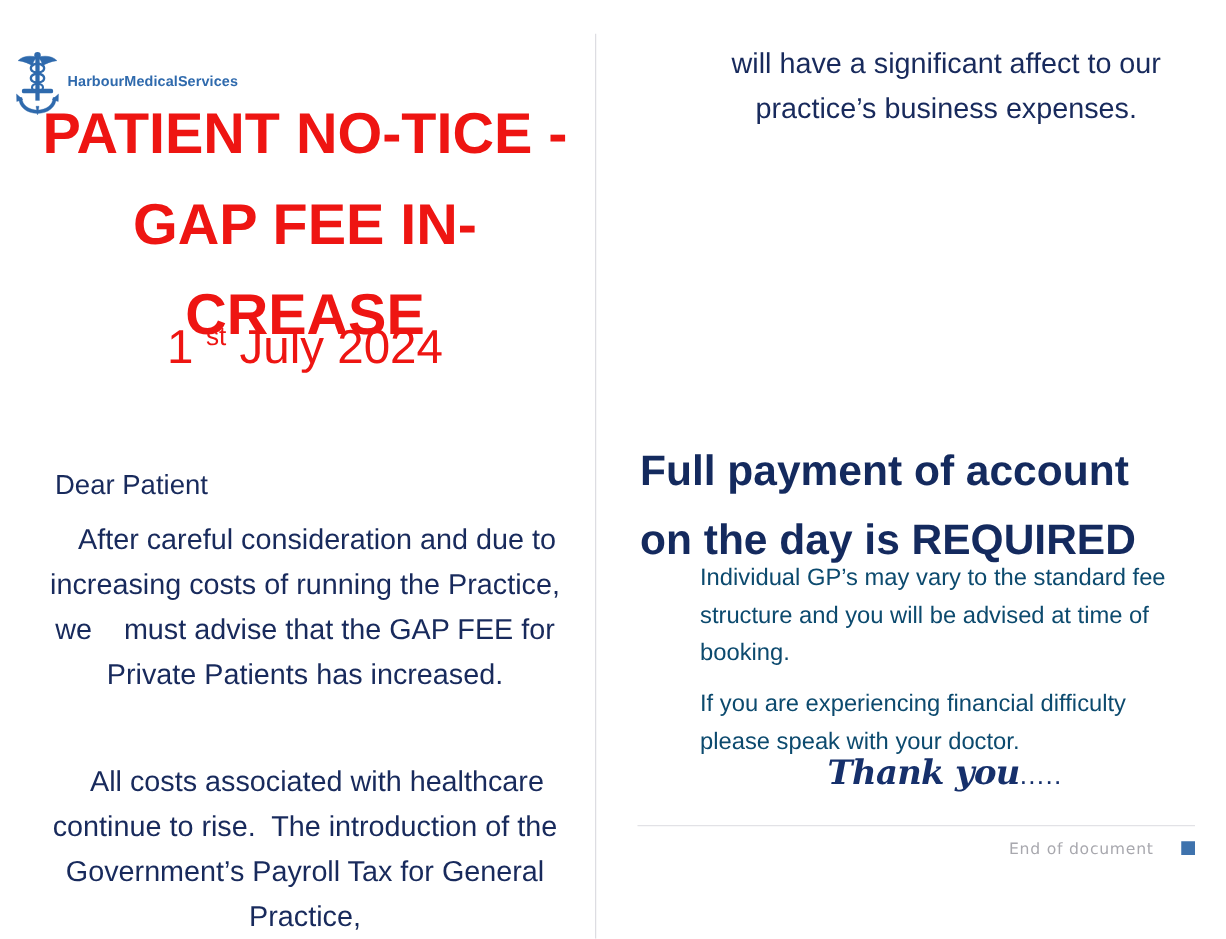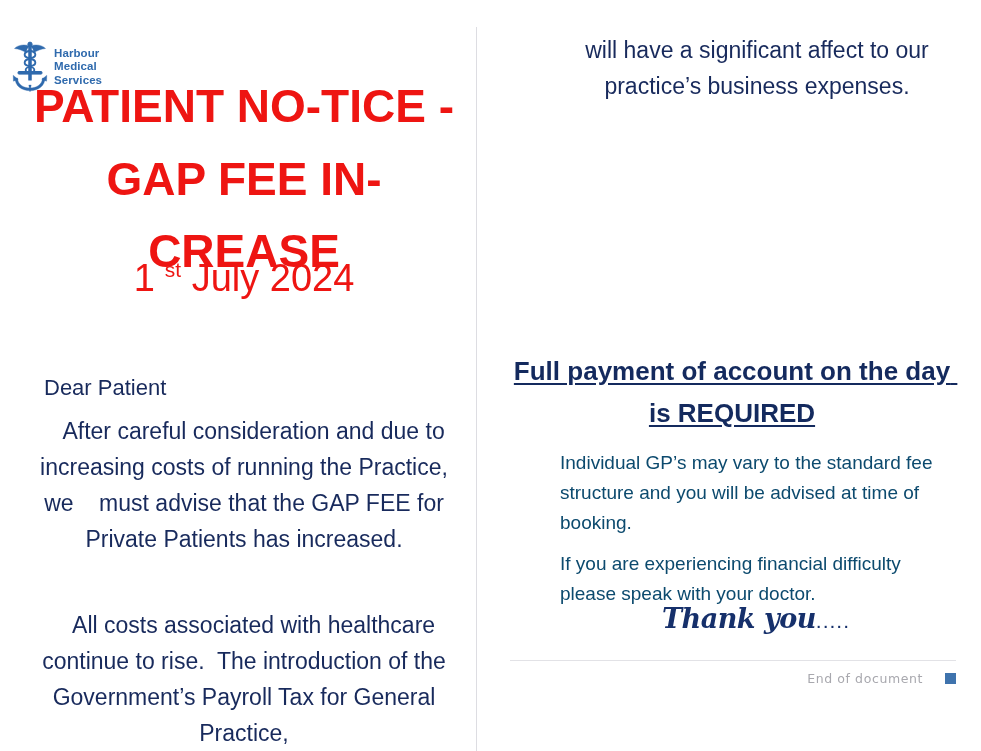--- a/index.html
+++ b/index.html
@@ -49,22 +49,23 @@
     align-items: center;
     gap: 5px;
   }
   .logo-mark {
     width: 38px;
     height: 52px;
     display: block;
   }
   .logo-words {
     display: flex;
-    flex-direction: column;
+    flex-direction: row;
     line-height: 1.18;
+    text-align: center;
   }
   .logo-words span {
     font-family: "Liberation Sans", sans-serif;
     font-size: 11.5px;
     font-weight: bold;
     color: #2f6aad;
     letter-spacing: 0.1px;
   }
 
   .doc-title {
@@ -156,26 +157,25 @@
     left: 552px;
     top: 118px;
     width: 410px;
   }
 
   .highlight {
     position: absolute;
     left: 512px;
     top: 350px;
     width: 440px;
-    text-align: center;
+    text-align: left;
     color: #142a5e;
-    font-size: 26px;
+    font-size: 34px;
     font-weight: bold;
     line-height: 1.63;
-    text-decoration: underline;
     text-underline-offset: 3px;
     white-space: pre-wrap;
   }
 
   .small-para {
     color: #0c4a6e;
     font-size: 19px;
     line-height: 1.57;
     text-align: left;
     white-space: pre-wrap;

